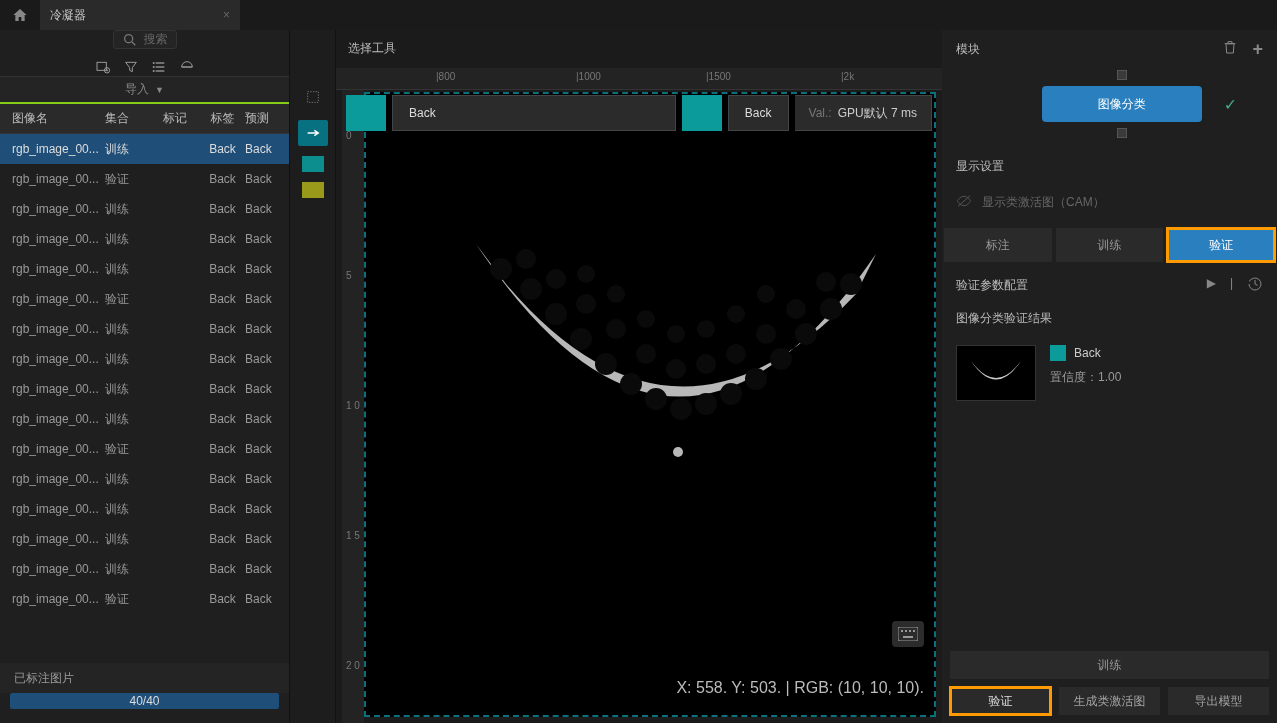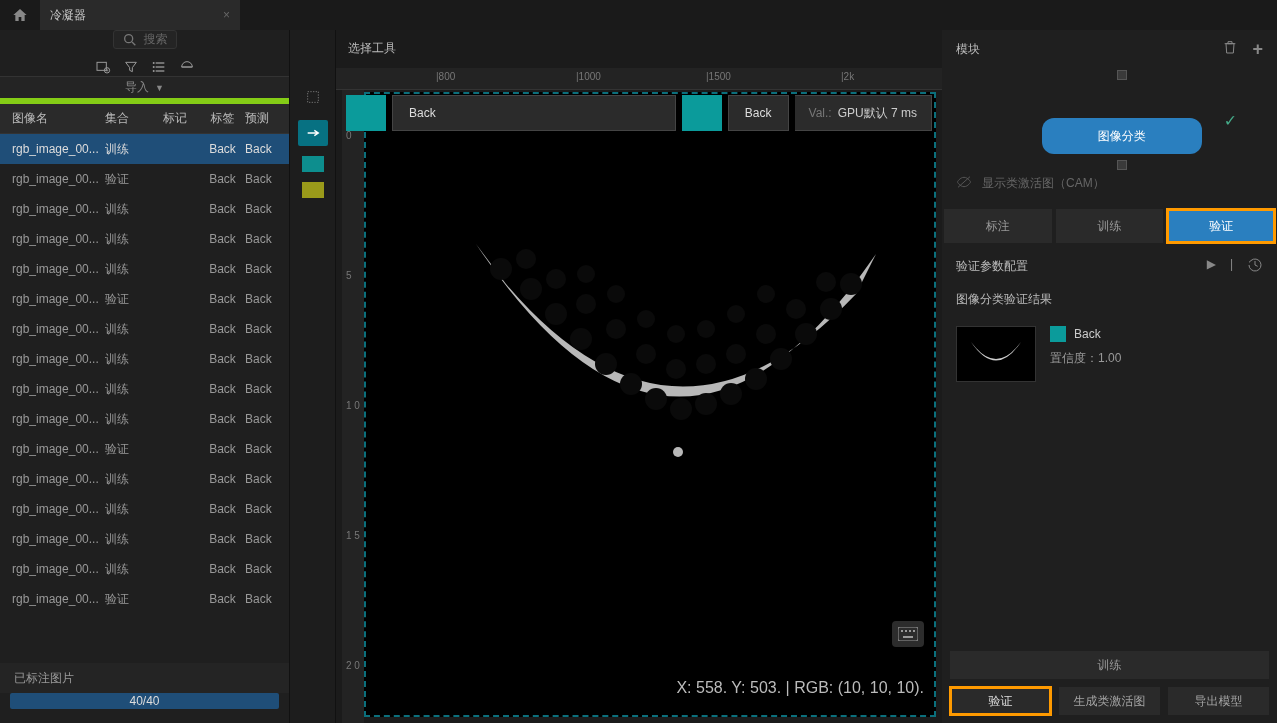--- a/index.html
+++ b/index.html
@@ -11,21 +11,21 @@
 .tab-x { margin-left:auto; color:#666; }
 
 .main { display:flex; height:693px; }
 
 
 .left { width:290px; background:#1f1f1f; display:flex; flex-direction:column; border-right:1px solid #111; }
 .search-row { height:46px; display:flex; align-items:center; padding:0 10px; gap:10px;flex-direction:column; }
 .search-box { flex:1; height:28px; background:#242424; border:1px solid #333; border-radius:3px; display:flex; align-items:center; padding:0 8px; color:#666; }
 .ic { width:16px; height:16px; fill:#888; color:#888; }
 .ic-row { display:flex; gap:12px; align-items:center; }
-.import-bar { height:28px; background:#242424; display:flex; align-items:center; justify-content:center; gap:6px; color:#888; border-top:1px solid #333; border-bottom:6px solid #84cc16; }
+.import-bar { height:28px; background:#242424; display:flex; align-items:center; justify-content:center; gap:6px; color:#888; border-top:1px solid #333; border-bottom:2px solid #84cc16; }
 .tbl-head { height:30px; display:flex; align-items:center; background:#2a2a2a; color:#bbb; font-size:12px; border-bottom:1px solid #333;}
 .col-name { width:105px; padding-left:12px; }
 .col-set { width:45px; }
 .col-mk { width:50px; text-align:center; }
 .col-lbl { width:45px; text-align:center; }
 .col-pred { width:40px; }
 .tbl-body { flex:1; overflow:hidden; }
 .row { height:30px; display:flex; align-items:center; font-size:12px; color:#999; }
 .row.sel { background:#1f4e78; color:#ddd; }
 .sum-bar { height:30px; display:flex; align-items:center; padding:0 14px; background:#242424; color:#999; }
@@ -52,21 +52,21 @@
 .vruler .vt { position:absolute; left:4px; font-size:10px; color:#777; }
 .kb-ic { position:absolute; right:18px; bottom:76px; width:32px; height:26px; background:#2c2c2c; border-radius:4px; display:flex; align-items:center; justify-content:center; z-index:6;}
 .coord { position:absolute; right:18px; bottom:26px; color:#bbb; font-size:16px; z-index:6;}
 .part-svg { position:absolute; left:90px; top:120px; }
 
 
 .right { width:335px; background:#1f1f1f; display:flex; flex-direction:column; }
 .right-hd { height:38px; display:flex; align-items:center; padding:0 14px; color:#bbb; }
 .right-hd .icr { margin-left:auto; display:flex; gap:14px; }
 .module-chip { margin:18px auto 10px; position:relative; display:flex; align-items:center; }
-.module-btn { width:160px; height:36px; background:#2a7fbf; color:#fff; border-radius:12px; display:flex; align-items:center; justify-content:center;margin-top:32px; }
+.module-btn { width:160px; height:36px; background:#2a7fbf; color:#fff; border-radius:4px; display:flex; align-items:center; justify-content:center; }
 .node { position:absolute; width:10px; height:10px; background:#3a3a3a; border:1px solid #555; left:50%; transform:translateX(-50%);}
 .node.top { top:-16px; } .node.bot { bottom:-16px; }
 .check { margin-left:22px; color:#4a8; font-size:16px;}
 .sec { padding:8px 14px; color:#bbb; }
 .cam-row { display:flex; align-items:center; gap:10px; color:#666; padding:10px 14px;}
 .mode-tabs { display:flex; height:34px; margin:6px 0;}
 .mtab { flex:1; display:flex; align-items:center; justify-content:center; background:#2a2a2a; color:#999; margin:0 2px;}
 .mtab.active { background:#2a7fbf; color:#fff; outline:3px solid #ff9a00; outline-offset:-2px;}
 .param-row { height:34px; display:flex; align-items:center; padding:0 14px; color:#bbb;}
 .param-row .picons { margin-left:auto; display:flex; gap:14px; color:#888;}
@@ -381,20 +381,21 @@
       <div style="position:relative">
         <div class="node top"></div>
         <div class="module-btn">
           <span>图像分类</span>
         </div>
         <div class="node bot"></div>
       </div>
       <span class="check">✓</span>
     </div>
 
+    <div class="sec" style="margin-top:18px">显示设置</div>
     <div class="cam-row">
       <span><svg class="ic" viewBox="0 0 24 24">
             <path d="M2 12s4-7 10-7 10 7 10 7-4 7-10 7S2 12 2 12z" fill="none" stroke="#555" stroke-width="1.5"></path>
             <line x1="3" y1="20" x2="21" y2="4" stroke="#555" stroke-width="1.5"></line>
           </svg></span>
       <span>显示类激活图（CAM）</span>
     </div>
 
     <div class="mode-tabs">
       <div class="mtab">

